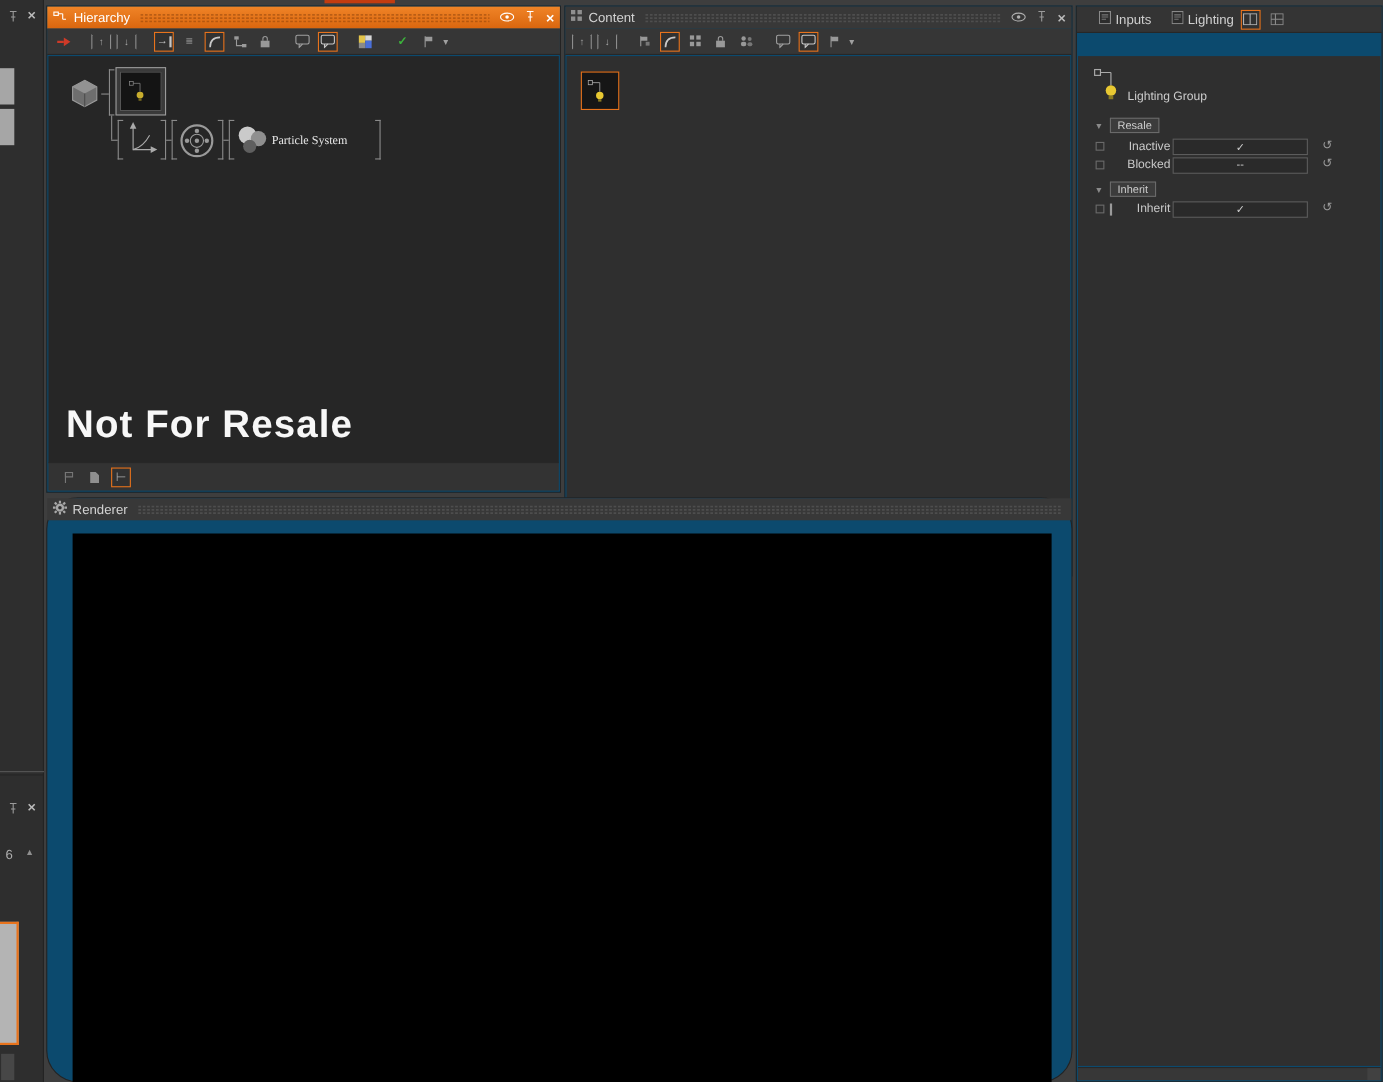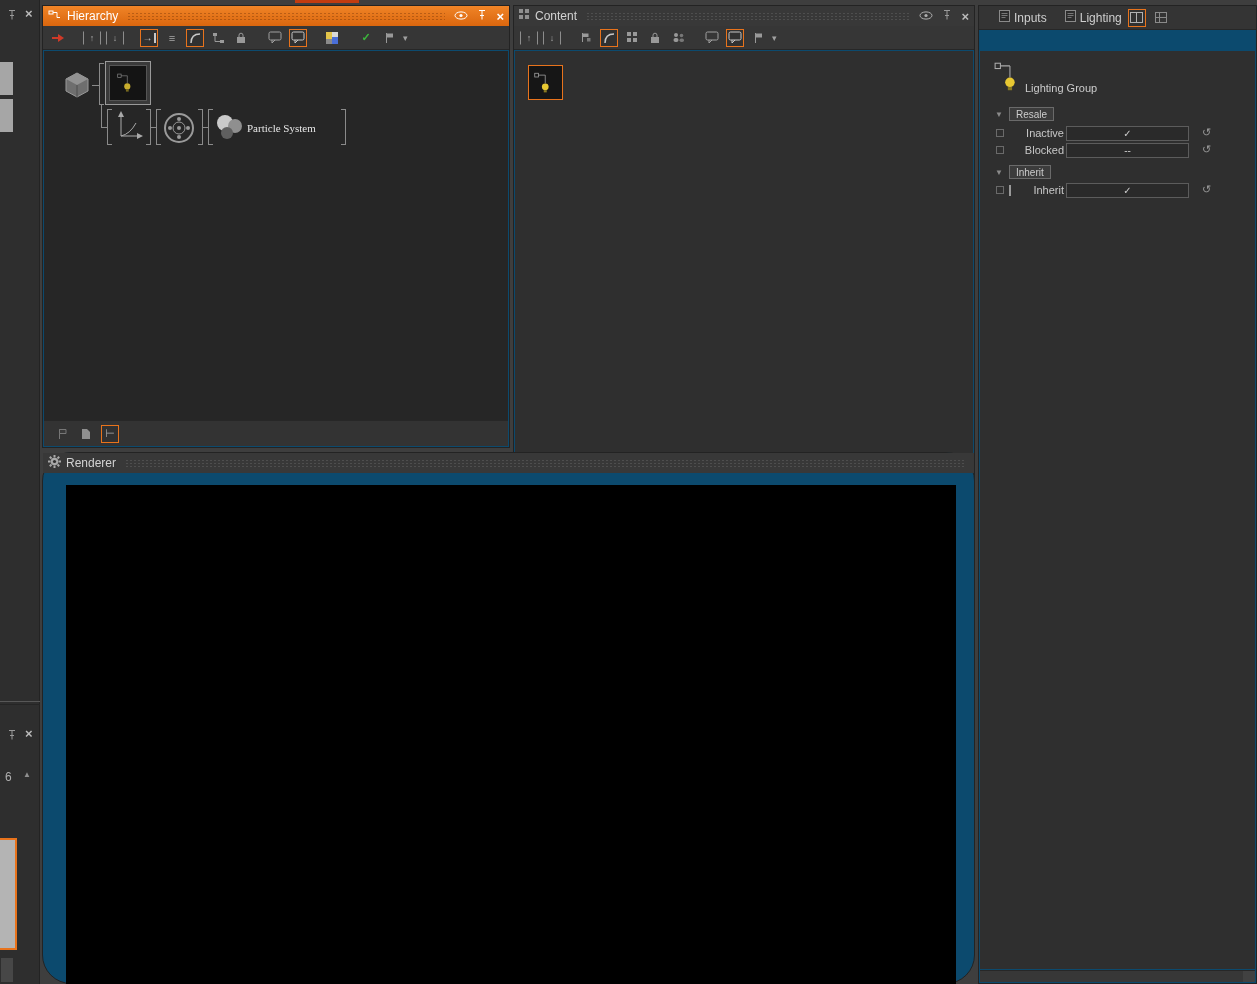--- a/index.html
+++ b/index.html
@@ -293,20 +293,21 @@
 
     <div class="br l" style="left:164px; top:58px"></div>
     <svg style="left:170px; top:62px" width="30" height="28">
       <circle cx="11" cy="10" r="8" fill="#cacaca"></circle>
       <circle cx="21" cy="13" r="7" fill="#8f8f8f"></circle>
       <circle cx="13" cy="20" r="6" fill="#5f5f5f"></circle>
     </svg>
     <span class="pslabel" style="left:203px; top:71px">Particle System</span>
     <div class="br r" style="left:297px; top:58px"></div>
 
+    <div class="watermark">Not For Resale</div>
   </div>
 
   <div class="hbottom">
     <span class="tool">
       <svg width="9" height="12">
           <path d="M1.5 1v10" stroke="#777"></path>
           <path d="M1.5 1.5h6.5v4H1.5z" fill="#3a3a3a" stroke="#777"></path>
         </svg>
     </span>
     <span class="tool">

